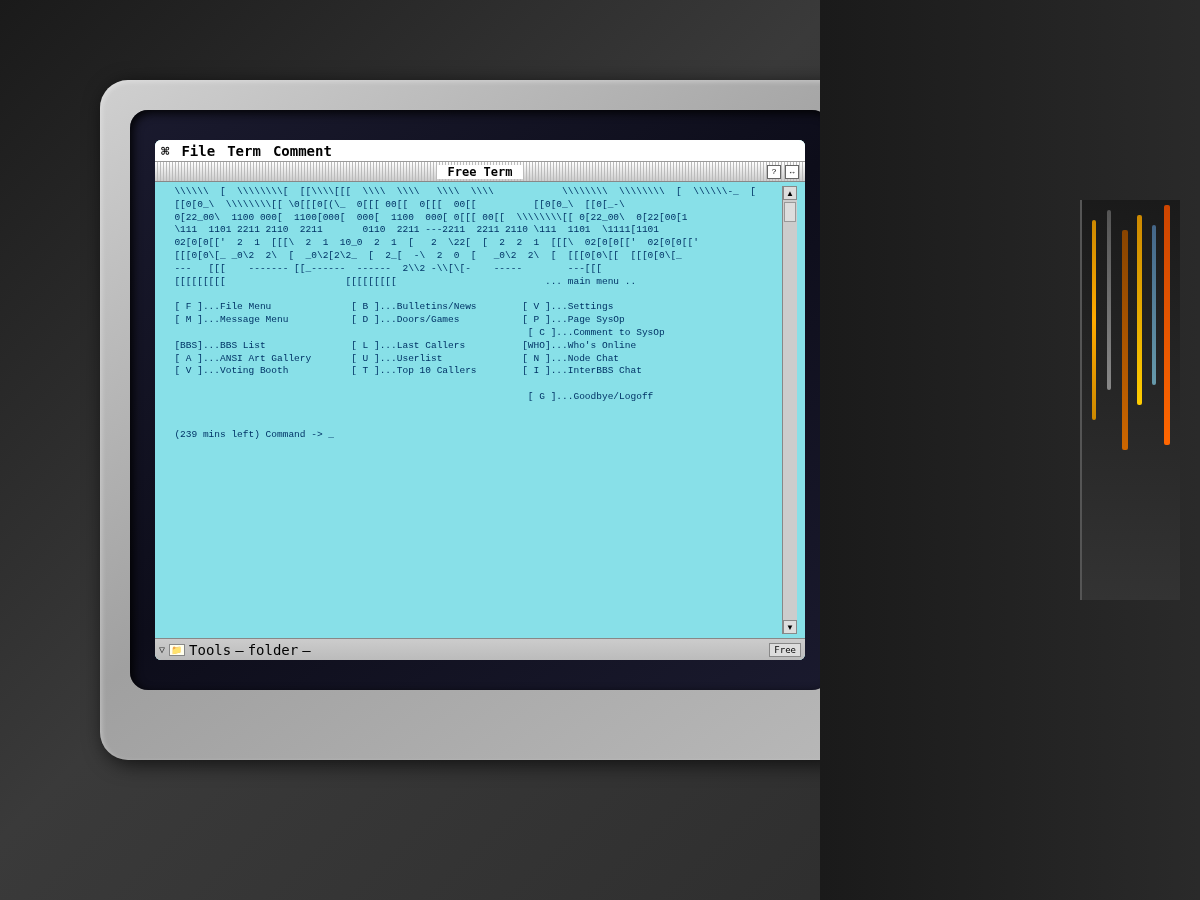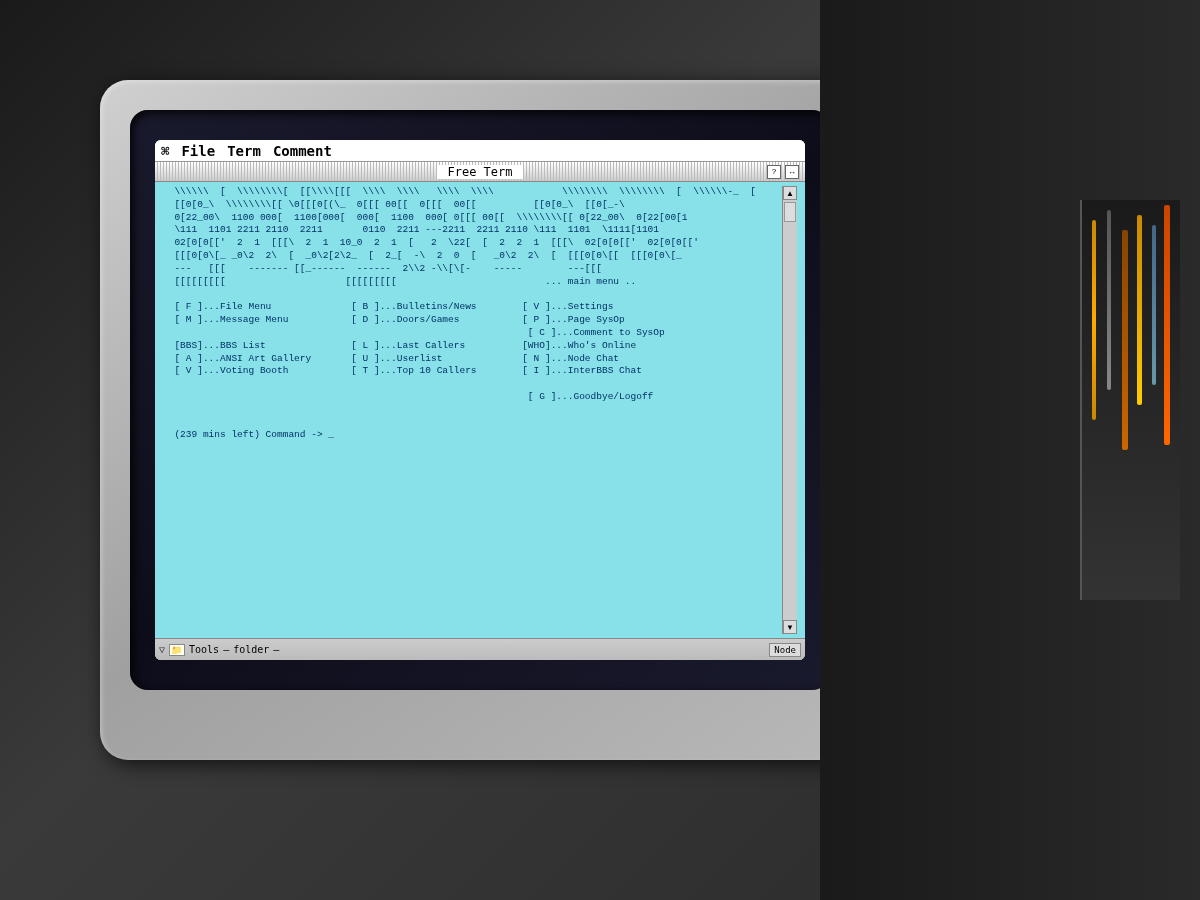--- a/index.html
+++ b/index.html
@@ -115,21 +115,21 @@
         transparent 0px, transparent 2px,
         #bbb 2px, #bbb 3px
       );
     }
 
     .title-bar-title {
       background: white;
       padding: 0 10px;
       font-family: 'Chicago', 'Monaco', monospace;
       font-size: 12px;
-      font-weight: normal;
+      font-weight: bold;
       position: relative;
       z-index: 1;
     }
 
     .title-bar-buttons {
       position: absolute;
       right: 6px;
       display: flex;
       gap: 4px;
       z-index: 1;
@@ -211,21 +211,21 @@
       border-top: 1px solid #888;
       display: flex;
       align-items: center;
       padding: 0 4px;
       gap: 4px;
       flex-shrink: 0;
     }
 
     .finder-item {
       font-family: 'Chicago', 'Monaco', monospace;
-      font-size: 10px;
+      font-size: 14px;
       color: #000;
     }
 
     .finder-folder-icon {
       width: 16px;
       height: 12px;
       background: #ffe;
       border: 1px solid #888;
       font-size: 9px;
       display: flex;
@@ -335,21 +335,21 @@
             </div>
           </div>
 
           <div class="finder-bar">
             <span class="finder-triangle finder-item">▽</span>
             <div class="finder-folder-icon">📁</div>
             <span class="finder-item">Tools</span>
             <span class="finder-item">–</span>
             <span class="finder-item">folder</span>
             <span class="finder-item">–</span>
-            <div class="trash-btn">Node</div>
+            <div class="trash-btn">Free</div>
           </div>
 
         </div>
       </div>
 
     </div>
 
   </div>
 
   <div class="room-right">

